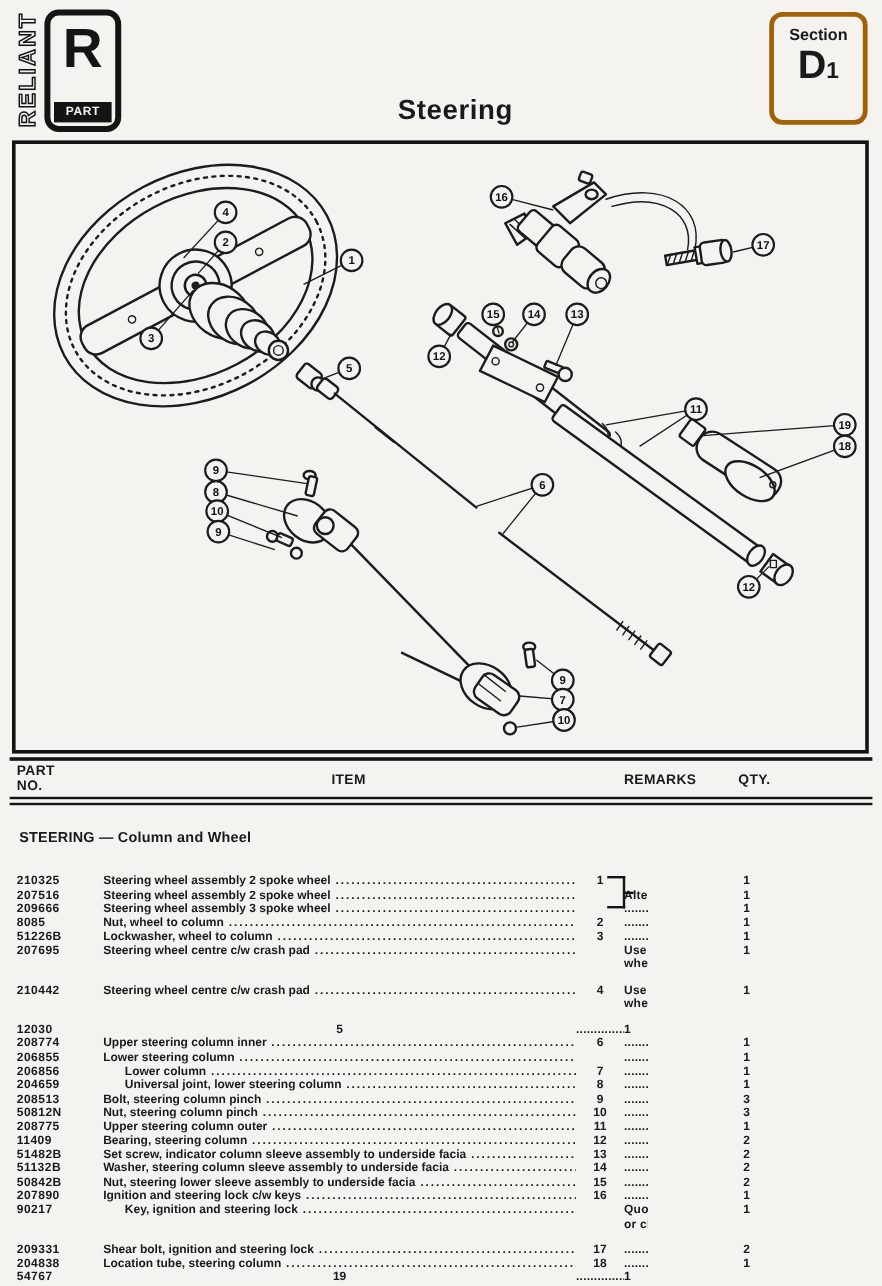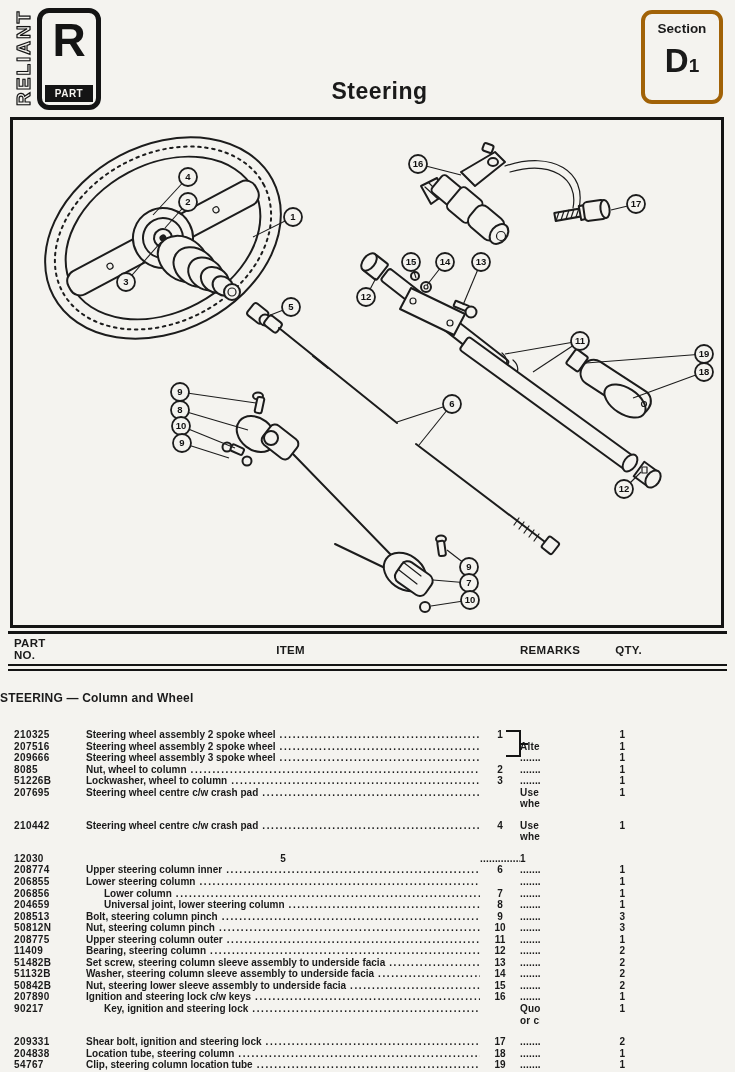--- a/index.html
+++ b/index.html
@@ -22,21 +22,21 @@
     position:relative;background:#f4f3ef;
   }
   .rpart-r{position:absolute;top:2px;left:0;right:0;text-align:center;font-size:46px;font-weight:900;line-height:50px;color:#141414;}
   .rpart-band{position:absolute;bottom:3px;left:3px;right:3px;height:17px;background:#141414;color:#f4f3ef;
     display:flex;align-items:center;justify-content:center;font-size:10px;font-weight:900;letter-spacing:.5px;}
   .section-box{
     position:absolute;right:12px;top:10px;width:74px;height:86px;
     border:4px solid #a16207;border-radius:11px;background:#f4f3ef;text-align:center;
   }
   .section-label{font-size:13.5px;font-weight:900;margin-top:7px;}
-  .section-code{font-size:33px;font-weight:900;line-height:50px;}
+  .section-code{font-size:33px;font-weight:900;line-height:36px;}
   .section-code .sub{font-size:19px;font-weight:900;}
   .page-title{position:absolute;top:78px;left:12px;width:100%;text-align:center;
     font-size:23px;font-weight:900;letter-spacing:.5px;}
   
   .diagram-frame{
     position:absolute;left:10px;top:117px;width:708px;height:505px;
     border:3px solid #141414;background:#f4f3ef;
   }
   .diagram-frame svg{display:block;width:100%;height:100%;}
   .part-stroke{stroke:#1c1c1c;fill:none;stroke-width:2;stroke-linejoin:round;stroke-linecap:round;}
@@ -47,21 +47,21 @@
   #callout-marks text{font-family:"Liberation Sans",sans-serif;font-weight:700;font-size:9.5px;text-anchor:middle;fill:#111;}
   
   .table-area{position:absolute;left:0;top:631px;right:0;}
   .rule-top{margin:0 8px;border-top:3px solid #141414;}
   .rule-double{margin:0 8px;height:3px;border-top:2px solid #141414;border-bottom:2px solid #141414;}
   .thead{display:grid;grid-template-columns:72px 394px 40px 20px 112px 1fr;
     padding:4px 0 3px 14px;align-items:center;font-size:11.5px;letter-spacing:.3px;}
   .h-part{line-height:11.5px;}
   .h-item{text-align:center;margin-left:15px;}
   .h-qty{text-align:right;padding-right:10px;}
-  .section-heading{margin:20px 0 0 0;font-size:12px;letter-spacing:.2px;}
+  .section-heading{margin:20px 0 0 16px;font-size:12px;letter-spacing:.2px;}
   .rows{margin-top:24px;position:relative;}
   .row-group{margin-top:10px;}
   .row-group:first-child{margin-top:0;}
   .row{display:grid;grid-template-columns:72px 394px 40px 20px 112px 1fr;
     padding-left:14px;font-size:10px;line-height:11.55px;align-items:start;}
   .c-part{letter-spacing:.4px;}
   .c-desc{display:flex;align-items:baseline;overflow:hidden;}
   .c-desc.indent{padding-left:18px;}
   .desc-text{white-space:nowrap;}
   .leader{flex:1;overflow:hidden;white-space:nowrap;margin-left:4px;}
@@ -484,21 +484,21 @@
           </span>
           <span class="c-item">12</span>
           <span class="c-remarks">
             <span class="rline">......................</span>
           </span>
           <span class="c-qty">2</span>
         </div>
         <div class="row">
           <span class="c-part">51482B</span>
           <span class="c-desc">
-            <span class="desc-text">Set screw, steering column sleeve assembly to underside facia</span>
+            <span class="desc-text">Set screw, indicator column sleeve assembly to underside facia</span>
             <span class="leader"></span>
           </span>
           <span class="c-item">13</span>
           <span class="c-remarks">
             <span class="rline">......................</span>
           </span>
           <span class="c-qty">2</span>
         </div>
         <div class="row">
           <span class="c-part">51132B</span>
@@ -570,24 +570,20 @@
             <span class="leader"></span>
           </span>
           <span class="c-item">18</span>
           <span class="c-remarks">
             <span class="rline">......................</span>
           </span>
           <span class="c-qty">1</span>
         </div>
         <div class="row">
           <span class="c-part">54767</span>
-          <span class="c-desc">
-            <span class="desc-text">Clip, steering column location tube</span>
-            <span class="leader"></span>
-          </span>
           <span class="c-item">19</span>
           <span class="c-remarks">
             <span class="rline">......................</span>
           </span>
           <span class="c-qty">1</span>
         </div>
       </div>
     </div>
 </div>
 

